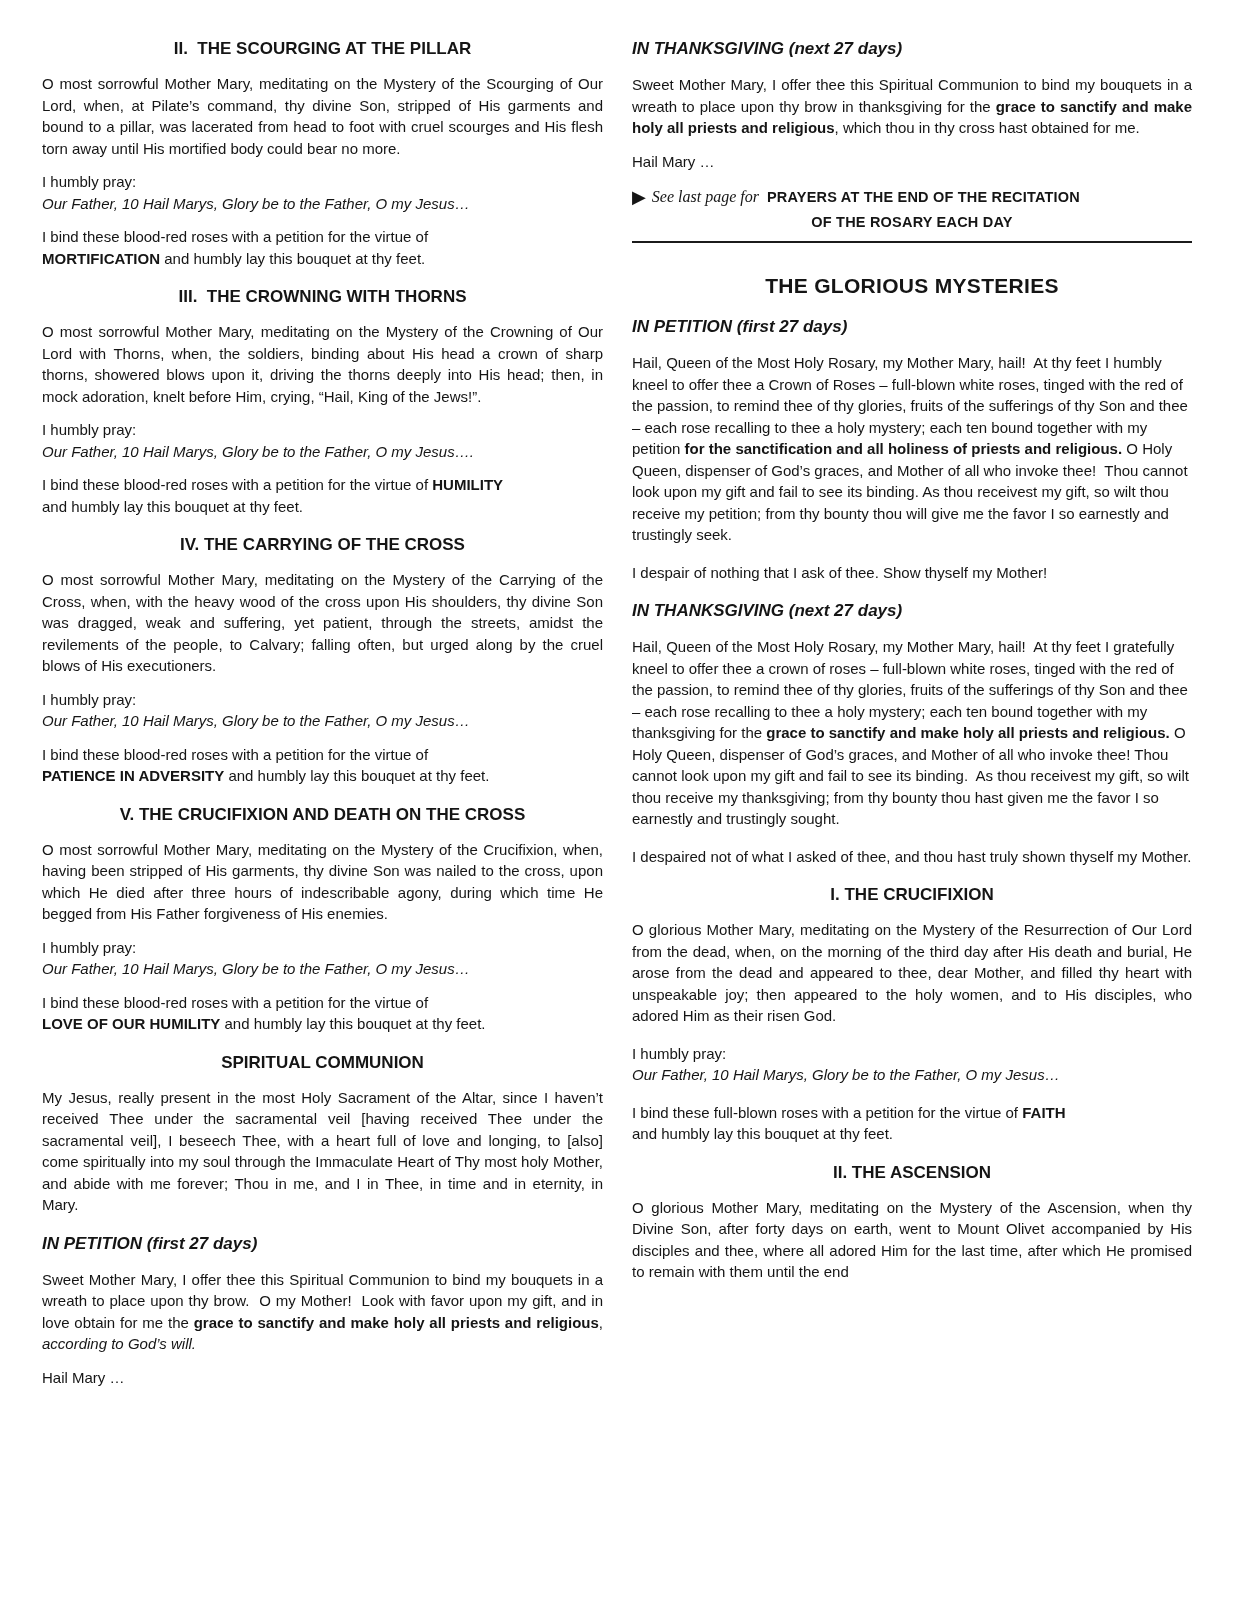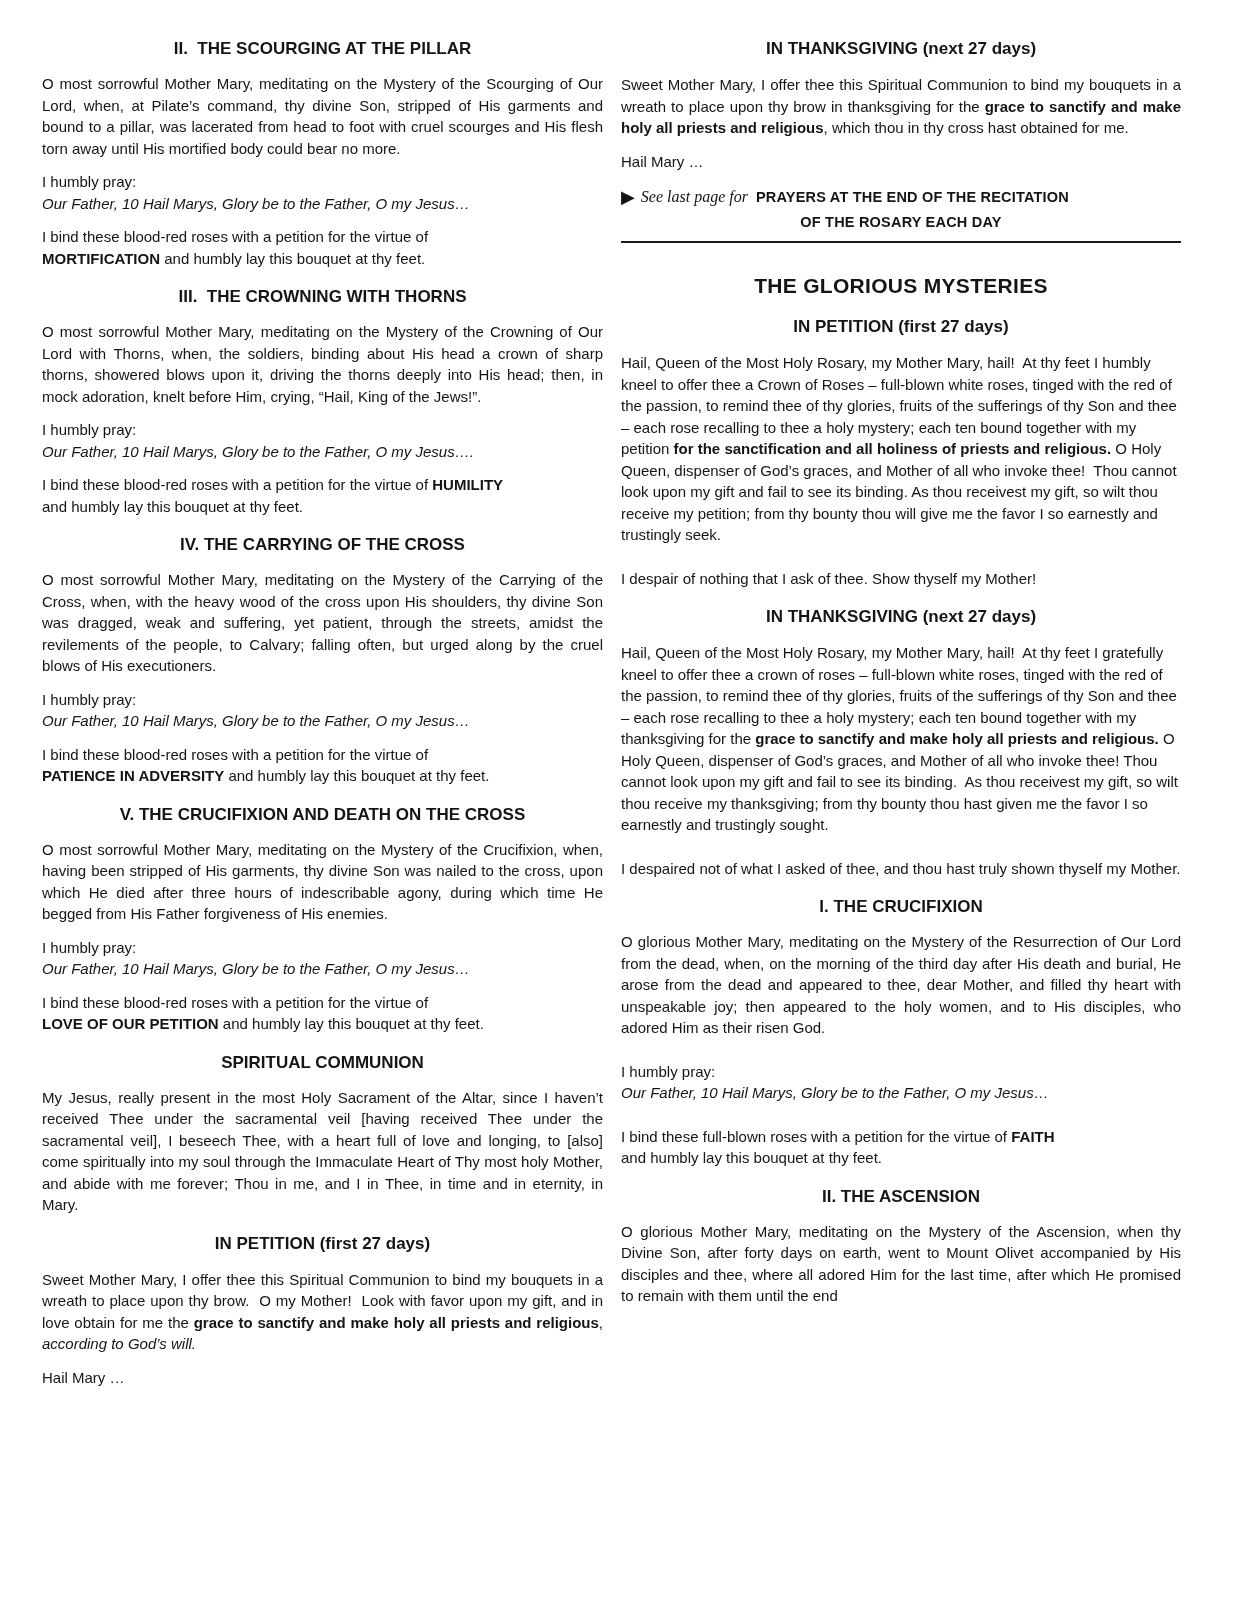--- a/index.html
+++ b/index.html
@@ -7,63 +7,63 @@
     width: 1236px; height: 1600px;
     font-family: "Liberation Sans", "DejaVu Sans", sans-serif;
     color: #151515;
     overflow: hidden;
   }
   .page {
     box-sizing: border-box;
     width: 1236px; height: 1600px;
     padding: 38px 44px 0 42px;
     display: flex;
-    gap: 18px;
+    gap: 29px;
   }
   .col { width: 561px; }
   .col-right { width: 560px; }
   .col > :first-child { margin-top: 0; }
 
   .h {
     font-weight: bold;
     font-size: 17px;
     line-height: 22px;
     text-align: center;
     margin: 17px 0 13px;
   }
   .h-big {
     font-size: 21px;
     line-height: 26px;
     margin: 30px 0 14px;
     letter-spacing: 0.3px;
   }
   .sub {
     font-weight: bold;
+    font-style: italic;
     font-size: 17px;
     line-height: 22px;
-    text-align: center;
     margin: 17px 0 14px;
   }
   .creed {
     font-weight: bold;
     font-style: italic;
     font-size: 17.5px;
     line-height: 22px;
     text-align: center;
     margin: 22px 0 14px;
   }
   .para {
     font-size: 15px;
     line-height: 21.5px;
     margin: 0 0 12px;
   }
   .just { text-align: justify; }
   .para .rb { font-weight: bold; }
   .para .ri { font-style: italic; }
-  .spaced { margin-top: 22px; }
+  .spaced { margin-top: 16px; }
 
   .note-line {
     white-space: nowrap;
     margin: 14px 0 2px;
   }
   .note-arrow {
     display: inline-block;
     font-size: 18px;
     vertical-align: -1px;
     margin-right: 6px;
@@ -106,21 +106,21 @@
       <div class="para just"><span>O most sorrowful Mother Mary, meditating on the Mystery of the Crowning of Our Lord with Thorns, when, the soldiers, binding about His head a crown of sharp thorns, showered blows upon it, driving the thorns deeply into His head; then, in mock adoration, knelt before Him, crying, “Hail, King of the Jews!”.</span></div>
       <div class="para"><span>I humbly pray:</span><br><span class="ri">Our Father, 10 Hail Marys, Glory be to the Father, O my Jesus….</span></div>
       <div class="para"><span>I bind these blood-red roses with a petition for the virtue of </span><span class="rb">HUMILITY</span><br><span>and humbly lay this bouquet at thy feet.</span></div>
       <div class="h">IV. THE CARRYING OF THE CROSS</div>
       <div class="para just"><span>O most sorrowful Mother Mary, meditating on the Mystery of the Carrying of the Cross, when, with the heavy wood of the cross upon His shoulders, thy divine Son was dragged, weak and suffering, yet patient, through the streets, amidst the revilements of the people, to Calvary; falling often, but urged along by the cruel blows of His executioners.</span></div>
       <div class="para"><span>I humbly pray:</span><br><span class="ri">Our Father, 10 Hail Marys, Glory be to the Father, O my Jesus…</span></div>
       <div class="para"><span>I bind these blood-red roses with a petition for the virtue of</span><br><span class="rb">PATIENCE IN ADVERSITY</span><span> and humbly lay this bouquet at thy feet.</span></div>
       <div class="h">V. THE CRUCIFIXION AND DEATH ON THE CROSS</div>
       <div class="para just"><span>O most sorrowful Mother Mary, meditating on the Mystery of the Crucifixion, when, having been stripped of His garments, thy divine Son was nailed to the cross, upon which He died after three hours of indescribable agony, during which time He begged from His Father forgiveness of His enemies.</span></div>
       <div class="para"><span>I humbly pray:</span><br><span class="ri">Our Father, 10 Hail Marys, Glory be to the Father, O my Jesus…</span></div>
-      <div class="para"><span>I bind these blood-red roses with a petition for the virtue of</span><br><span class="rb">LOVE OF OUR PETITION</span><span> and humbly lay this bouquet at thy feet.</span></div>
+      <div class="para"><span>I bind these blood-red roses with a petition for the virtue of</span><br><span class="rb">LOVE OF OUR HUMILITY</span><span> and humbly lay this bouquet at thy feet.</span></div>
       <div class="h">SPIRITUAL COMMUNION</div>
       <div class="para just"><span>My Jesus, really present in the most Holy Sacrament of the Altar, since I haven’t received Thee under the sacramental veil [having received Thee under the sacramental veil], I beseech Thee, with a heart full of love and longing, to [also] come spiritually into my soul through the Immaculate Heart of Thy most holy Mother, and abide with me forever; Thou in me, and I in Thee, in time and in eternity, in Mary.</span></div>
       <div class="sub">IN PETITION (first 27 days)</div>
       <div class="para just"><span>Sweet Mother Mary, I offer thee this Spiritual Communion to bind my bouquets in a wreath to place upon thy brow.&nbsp; O my Mother!&nbsp; Look with favor upon my gift, and in love obtain for me the </span><span class="rb">grace to sanctify and make holy all priests and religious</span><span>, </span><span class="ri">according to God’s will.</span></div>
       <div class="para"><span>Hail Mary …</span></div>
     </div>
   <div class="col col-right">
       <div class="sub">IN THANKSGIVING (next 27 days)</div>
       <div class="para just"><span>Sweet Mother Mary, I offer thee this Spiritual Communion to bind my bouquets in a wreath to place upon thy brow in thanksgiving for the </span><span class="rb">grace to sanctify and make holy all priests and religious</span><span>, which thou in thy cross hast obtained for me.</span></div>
       <div class="para"><span>Hail Mary …</span></div>

